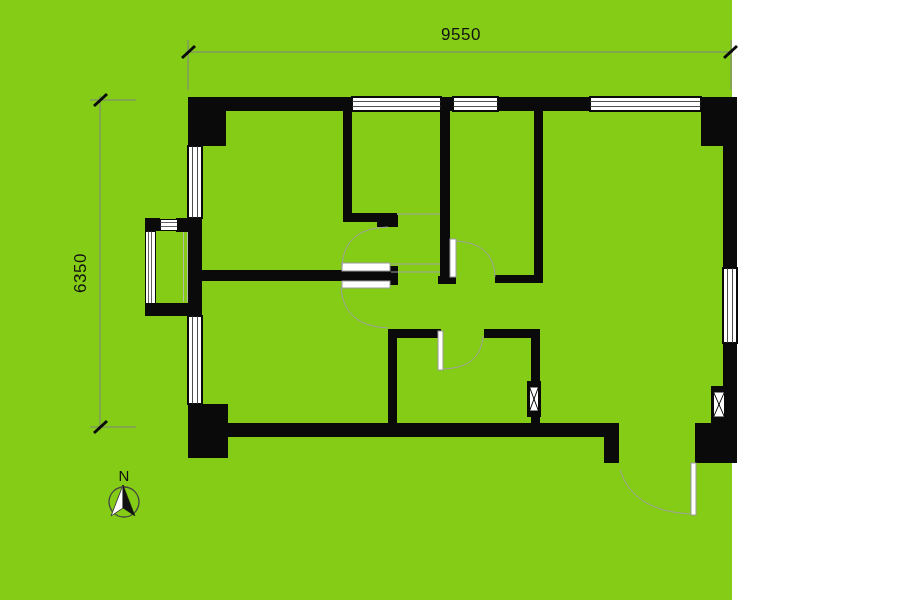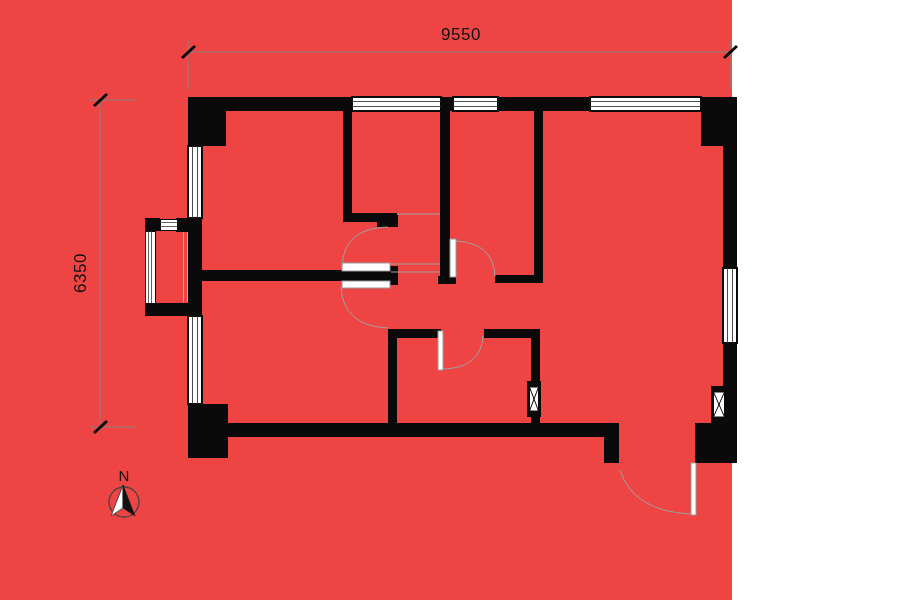--- a/index.html
+++ b/index.html
@@ -1,17 +1,17 @@
 <!DOCTYPE html>
 <html><head>
 <meta charset="utf-8">
 <style>
   html,body{margin:0;padding:0;background:#ffffff;}
   body{width:900px;height:600px;overflow:hidden;font-family:"Liberation Sans",sans-serif;}
-  .plan-wrap{width:732px;height:600px;position:relative;background:#ef4444;}
+  .plan-wrap{width:732px;height:600px;position:relative;background:#84cc16;}
   svg{display:block;}
   text{font-family:"Liberation Sans",sans-serif;fill:#111;}
   .dim-text{font-size:17px;letter-spacing:0.5px;}
   .north-text{font-size:15px;}
 </style>
 </head>
 <body>
 
 <div class="plan-wrap">
 <svg width="900" height="600" viewBox="0 0 900 600">

